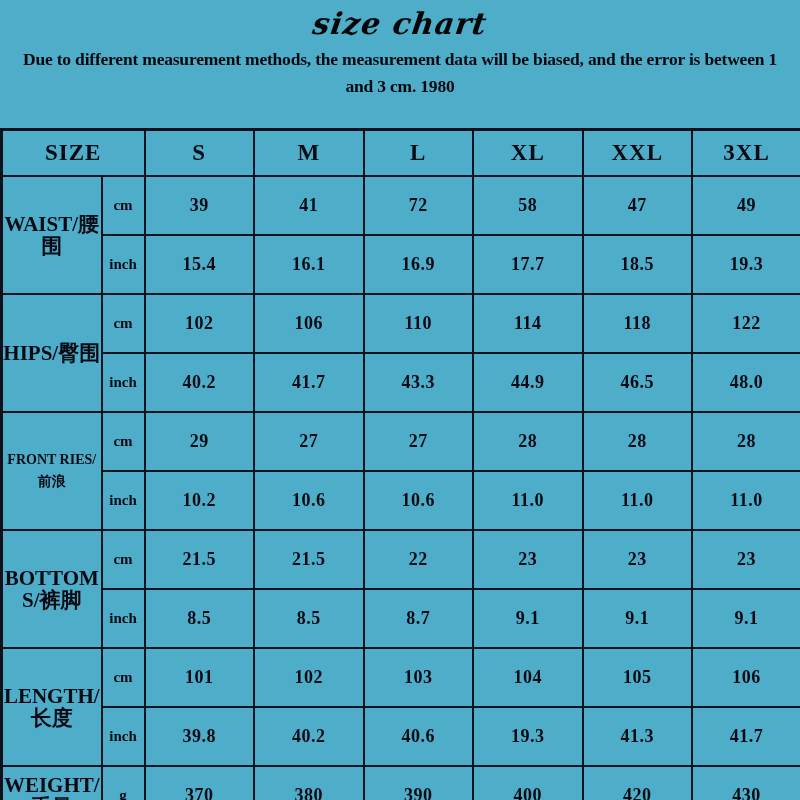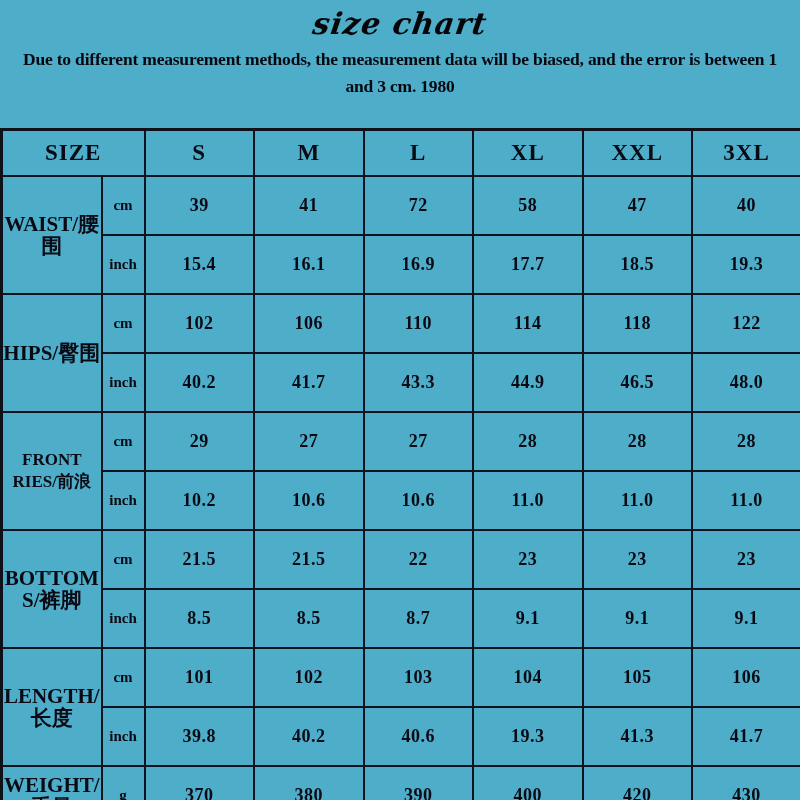--- a/index.html
+++ b/index.html
@@ -88,21 +88,21 @@
   .hdr-row td { height: 44px; font-size: 23px; letter-spacing: 1px; }
   .hdr-size { font-size: 18px; letter-spacing: 2px; }
 
   .rowlabel {
     font-size: 21px;
     line-height: 22px;
     letter-spacing: 0px;
     padding: 0 1px;
     word-break: break-word;
   }
-  .rowlabel.small { font-size: 17px; margin-top: 19px; }
+  .rowlabel.small { font-size: 14px; margin-top: 19px; }
 
   .unit {
     font-size: 15px;
     letter-spacing: 0px;
   }
   .val {
     font-size: 18px;
     letter-spacing: 0.5px;
   }
   tr.data td { height: 57px; }
@@ -143,21 +143,21 @@
           <td>3XL</td>
         </tr>
         <tr class="data">
           <td rowspan="2" class="rowlabel">WAIST/腰围</td>
           <td class="unit">cm</td>
           <td class="val">39</td>
           <td class="val">41</td>
           <td class="val">72</td>
           <td class="val">58</td>
           <td class="val">47</td>
-          <td class="val">40</td>
+          <td class="val">49</td>
         </tr>
         <tr class="data">
           <td class="unit">inch</td>
           <td class="val">15.4</td>
           <td class="val">16.1</td>
           <td class="val">16.9</td>
           <td class="val">17.7</td>
           <td class="val">18.5</td>
           <td class="val">19.3</td>
         </tr>

